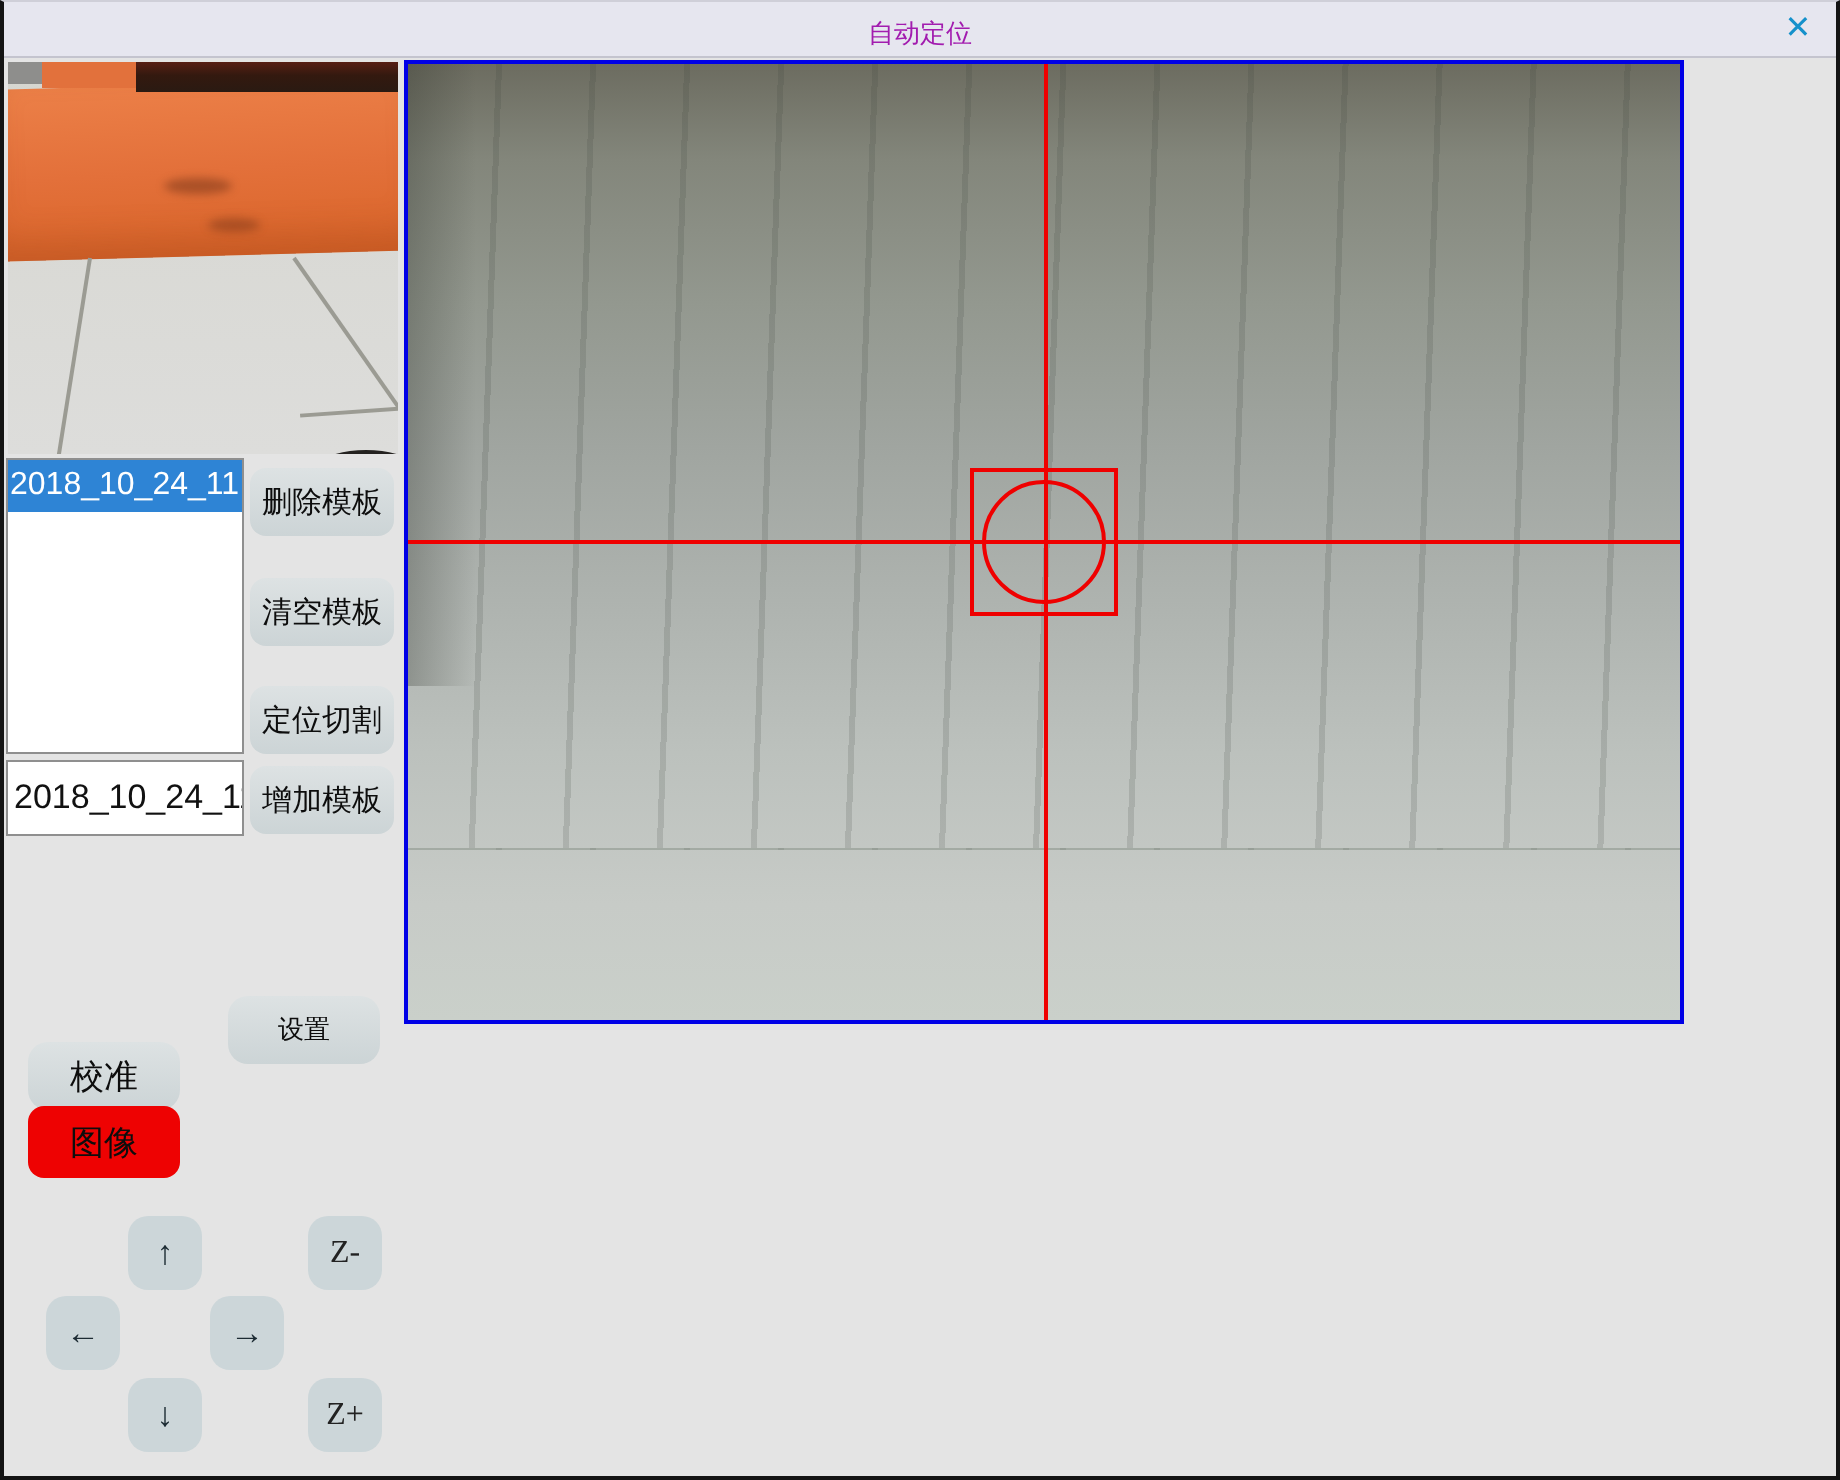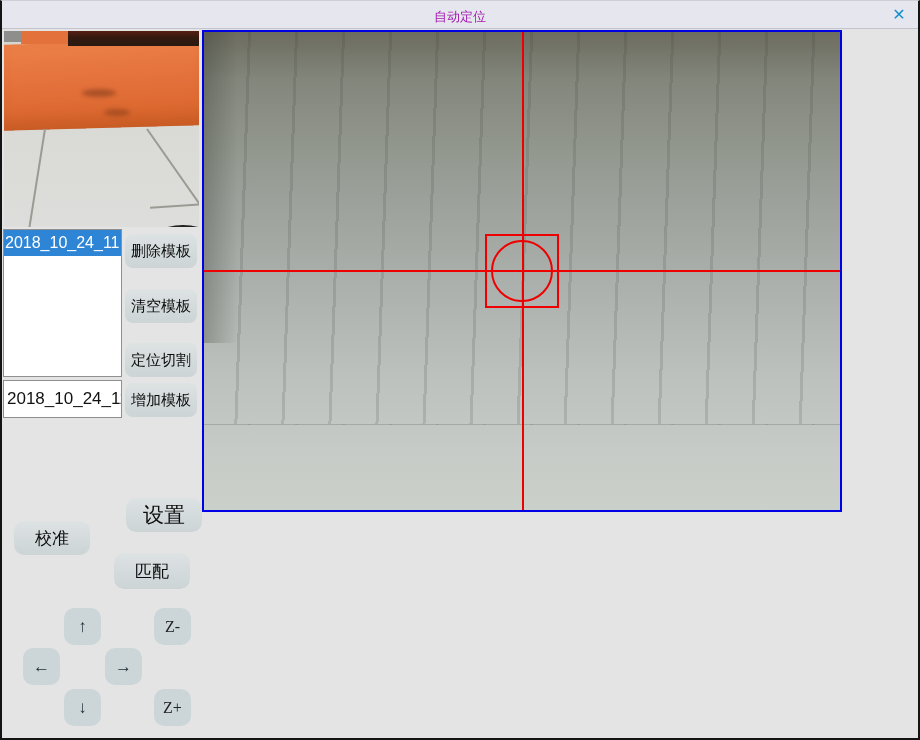--- a/index.html
+++ b/index.html
@@ -74,21 +74,21 @@
     font-family:Liberation Serif, serif;
   }
   .btn-tmpl { left:123px; width:72px; height:34px; font-size:15px; border-radius:8px; }
   .btn-delete  { top:233px; }
   .btn-clear   { top:288px; }
   .btn-engrave { top:342px; }
   .btn-add     { top:382px;text-align:right; }
 
   .btn-wide  { left:12px; top:443px; width:176px; height:34px; font-size:17px; border-radius:10px; }
   .btn-cal   { left:12px;  top:520px; width:76px; height:34px; font-size:17px; border-radius:10px; }
-  .btn-set   { left:124px; top:497px; width:76px; height:34px; font-size:21px; border-radius:10px; }
+  .btn-set   { left:112px; top:497px; width:76px; height:34px; font-size:13px; border-radius:10px; }
   .btn-img   { left:12px;  top:552px; width:76px; height:36px; font-size:17px; border-radius:8px;
                background:#ee0202; color:#0d0d0d; }
   .btn-match { left:112px; top:552px; width:76px; height:36px; font-size:17px; border-radius:10px; }
 
   .btn-jog { width:37px; height:37px; font-size:17px; border-radius:10px; color:#1c2b33;
              background:#ccd6d9; }
   .jog-up    { left:62px;  top:607px; }
   .jog-zm    { left:152px; top:607px; font-size:16px; color:#222; }
   .jog-left  { left:21px;  top:647px; }
   .jog-right { left:103px; top:647px; }
@@ -148,21 +148,21 @@
 
   <input class="name-input" value="2018_10_24_11" style="">
 
   <button class="btn btn-tmpl btn-delete">删除模板</button>
   <button class="btn btn-tmpl btn-clear">清空模板</button>
   <button class="btn btn-tmpl btn-engrave">定位切割</button>
   <button class="btn btn-tmpl btn-add">增加模板</button>
 
   <button class="btn btn-cal">校准</button>
   <button class="btn btn-set">设置</button>
-  <button class="btn btn-match">匹配</button>
+  <button class="btn btn-img">图像</button>
 
   <button class="btn btn-jog jog-up">
     <span>↑</span>
   </button>
   <button class="btn btn-jog jog-zm">
     <span>Z-</span>
   </button>
   <button class="btn btn-jog jog-left">
     <span>←</span>
   </button>

